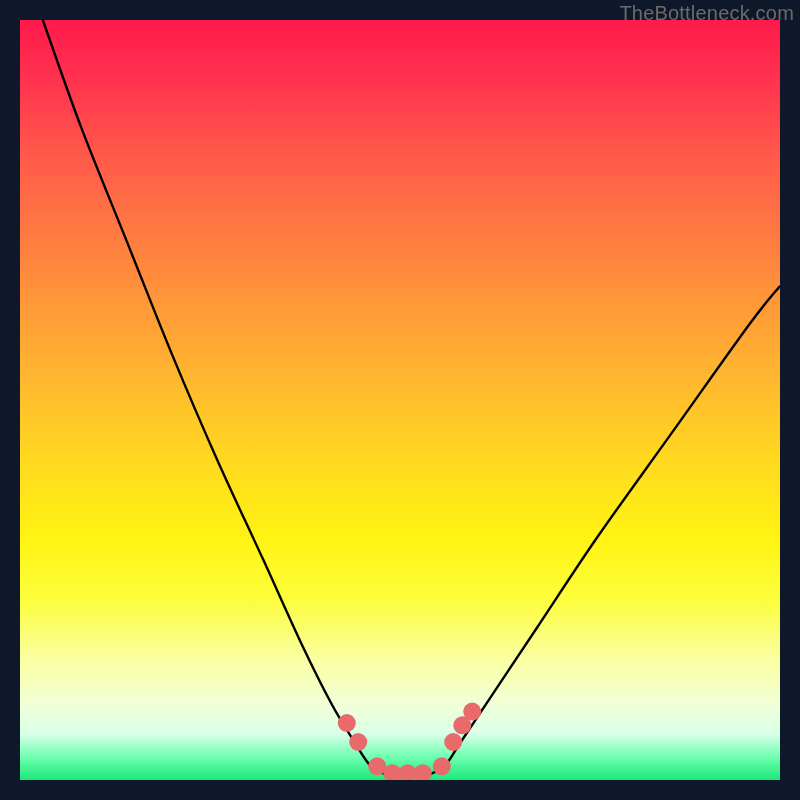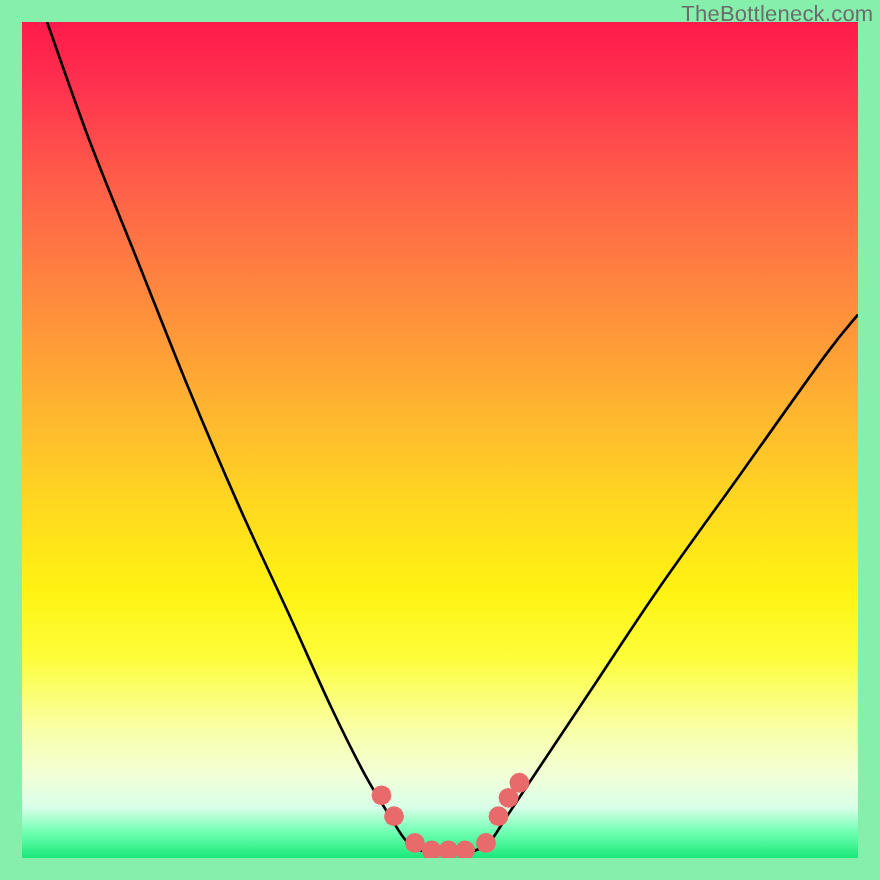--- a/index.html
+++ b/index.html
@@ -7,21 +7,21 @@
     padding: 0;
     width: 800px;
     height: 800px;
     background: #000;
     overflow: hidden;
     font-family: Arial, Helvetica, sans-serif;
   }
   .frame {
     position: absolute;
     inset: 0;
-    background: #86efac;
+    background: #0f172a;
   }
   .plot-area {
     position: absolute;
     left: 20px;
     top: 20px;
     width: 760px;
     height: 760px;
     overflow: hidden;
   }
   .gradient {

